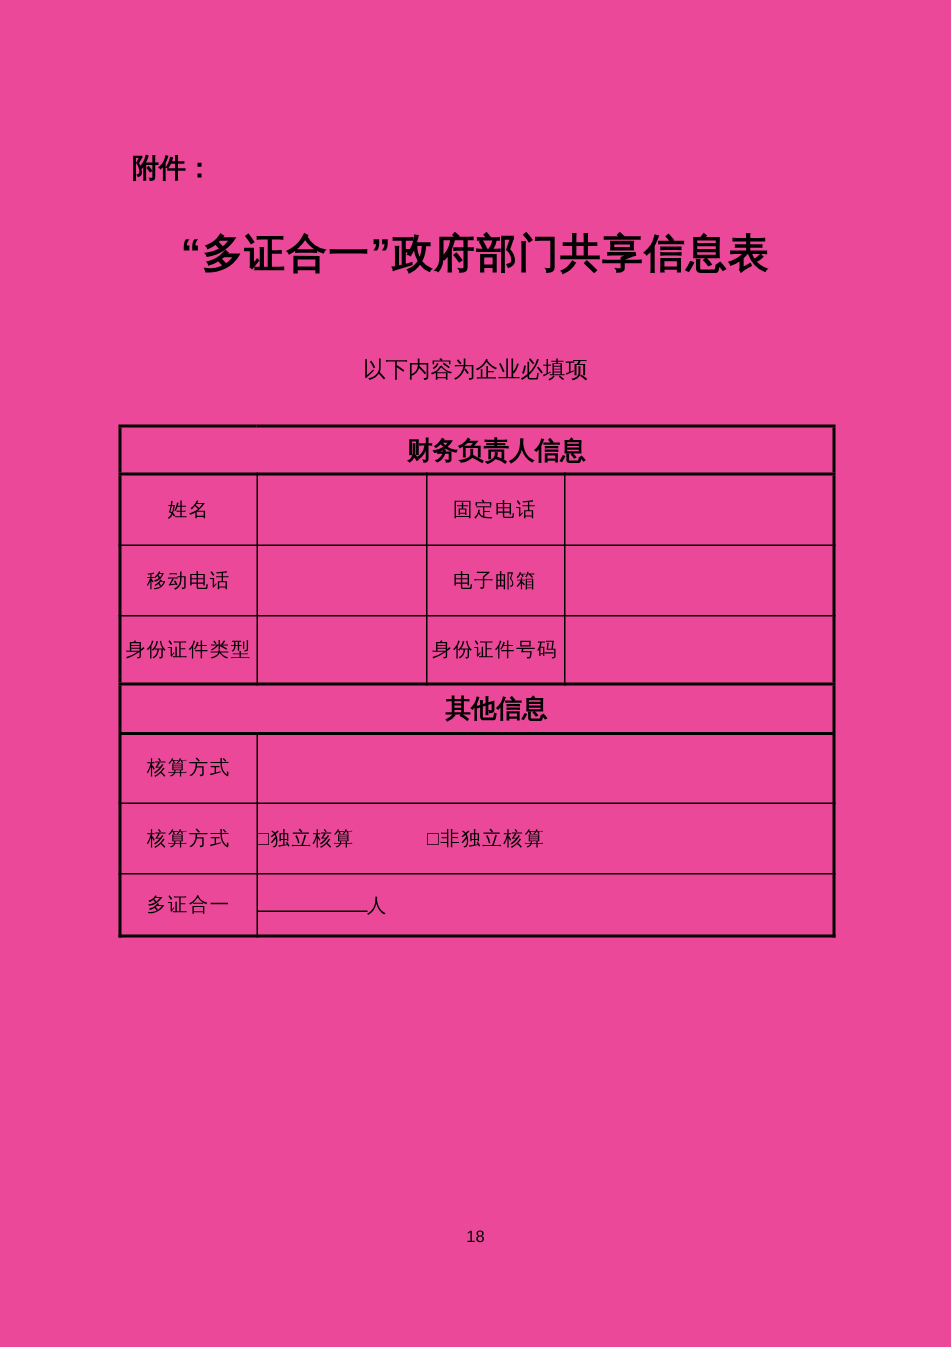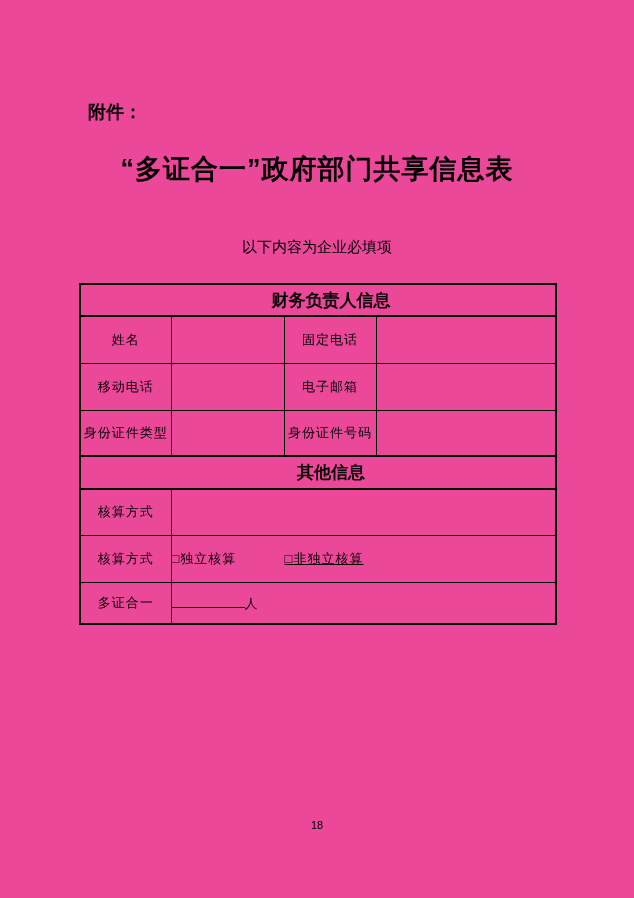--- a/index.html
+++ b/index.html
@@ -58,21 +58,21 @@
   tr.row4 { height:46px; }
   tr.row5 { height:47px;padding-left:44px; }
   tr.row6 { height:42px; }
   td.label {
     text-align:center;
     letter-spacing:1px;
     margin-top:44px;
   }
   td.options-cell { padding-left:16px; letter-spacing:1px; }
   .option { display:inline-block; }
-  .option + .option { margin-left:44px;text-decoration:underline; }
+  .option + .option { margin-left:44px; }
   td.employees-cell { padding-left:15px; }
   .blank-line {
     display:inline-block;
     width:73px; height:15px;
     border-bottom:1px solid #000;
     vertical-align:baseline;
   }
   .page-number {
     position:absolute; left:0; top:819px; width:100%;
     text-align:center;

